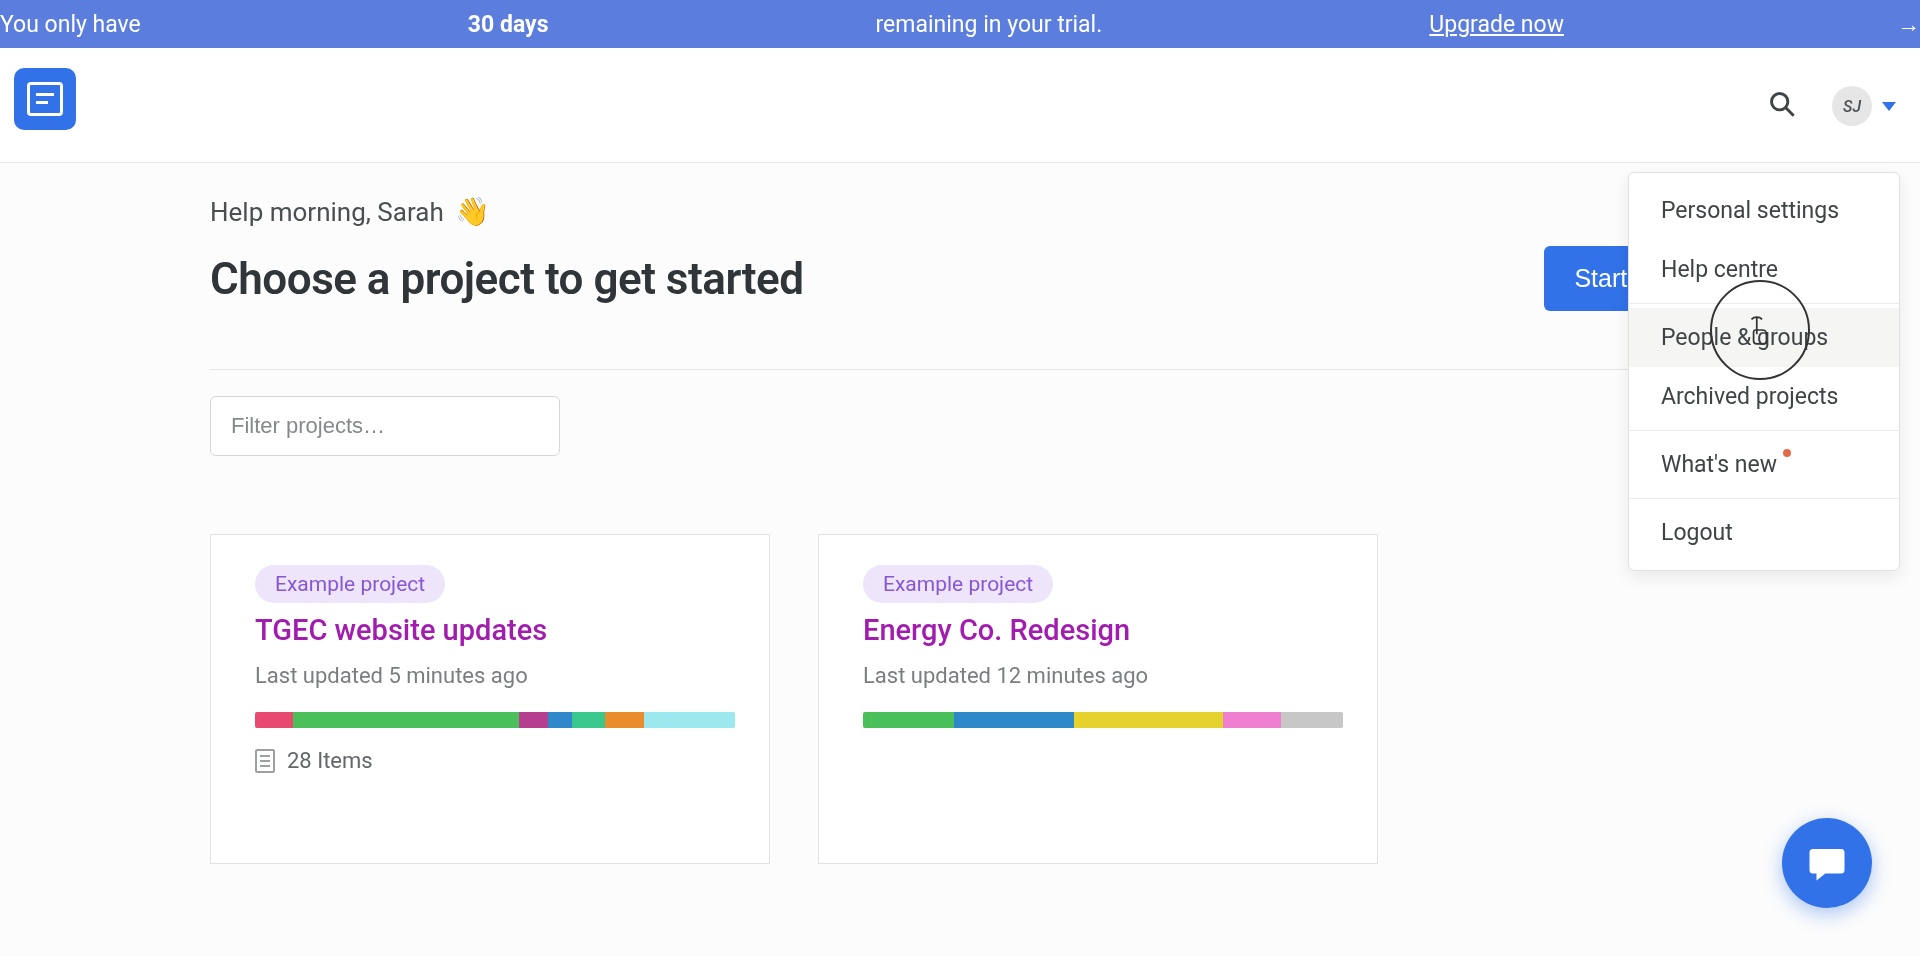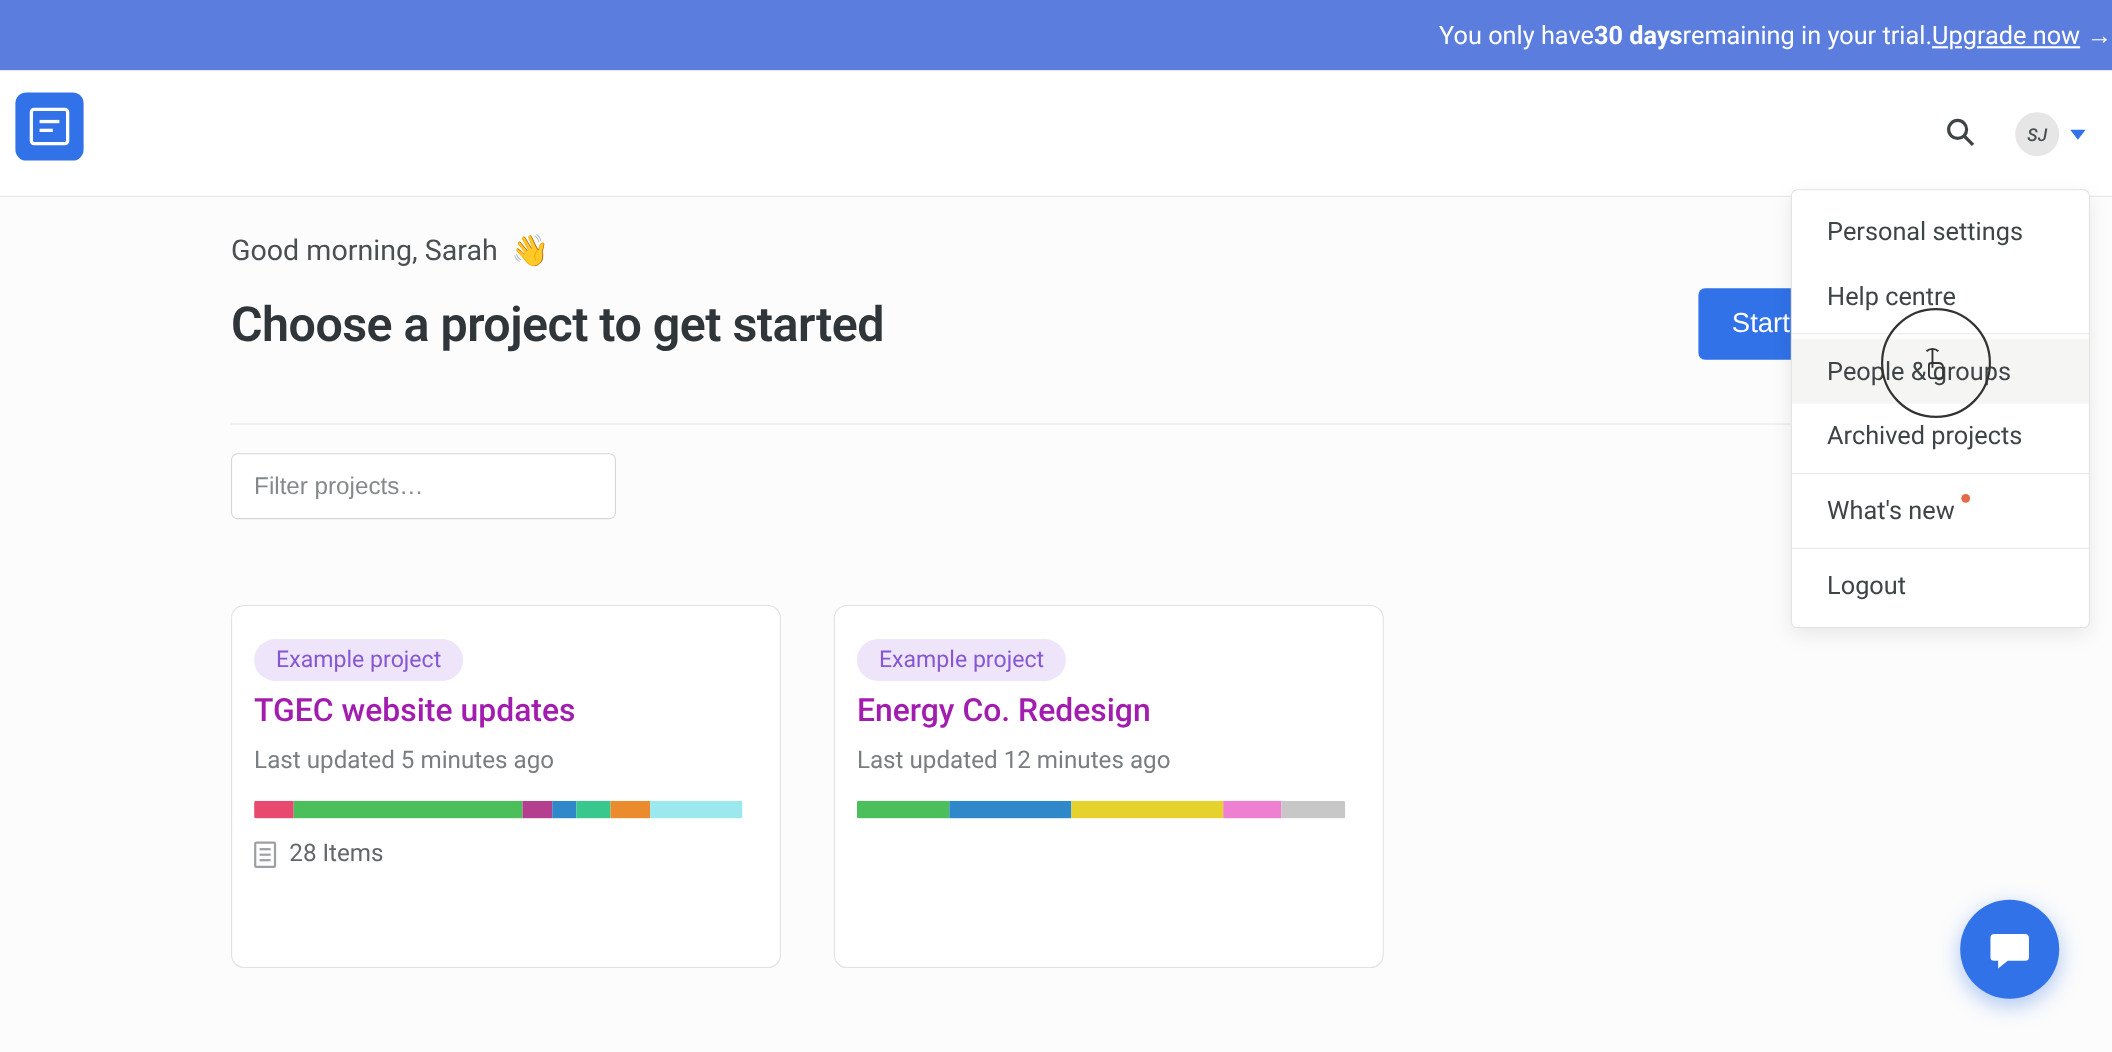--- a/index.html
+++ b/index.html
@@ -1,17 +1,17 @@
 <!DOCTYPE html>
 <html><head>
 <meta charset="utf-8">
 <style>
   * { box-sizing: border-box; margin: 0; padding: 0; }
   html, body { width: 1920px; height: 956px; font-family: -apple-system, BlinkMacSystemFont, "Segoe UI", Roboto, Helvetica, Arial, sans-serif; background:#fcfcfc; color:#3f4447; overflow:hidden;}
-  .trial-banner { width:100%; height:64px; background:#5b7ede; color:#fff; display:flex; align-items:center; justify-content:flex-end; font-size:23px; }
+  .trial-banner { width:100%; height:48px; background:#5b7ede; color:#fff; display:flex; align-items:center; justify-content:space-between; font-size:23px; }
   .trial-banner .bold { font-weight:700; }
   .trial-banner a { color:#fff; text-decoration:underline; cursor:pointer; }
   .trial-banner .arrow { text-decoration:none; margin-left:6px;}
   .topbar { position:relative; width:100%; background:#fff; border-bottom:1px solid #e8e6e4; padding:20px 14px 32px 14px; display:flex; align-items:flex-start; justify-content:space-between; }
   .logo { width:62px; height:62px; border-radius:10px; background:#3172e8; display:flex; align-items:center; justify-content:center; }
   .logo-inner { width:36px; height:34px; border:3px solid #fff; border-radius:4px; position:relative; }
   .logo-inner::before, .logo-inner::after { content:""; position:absolute; left:6px; height:3px; background:#fff; }
   .logo-inner::before { top:8px; width:18px; }
   .logo-inner::after  { top:16px; width:12px; }
   .topbar-right { display:flex; align-items:center; gap:36px; padding-top:18px; padding-right:10px;}
@@ -22,21 +22,21 @@
   .content { width:1500px; margin:0 auto; padding-top:32px; }
   .greeting { font-size:26px; color:#4a4f52; display:flex; align-items:center; gap:12px;}
   .wave { font-size:28px;}
   .head-row { display:flex; align-items:center; justify-content:space-between; margin-top:18px;gap:44px;}
   .page-title { font-size:44px; font-weight:600; color:#2f3538; letter-spacing:-0.5px;}
   .start-btn { background:#3172e8; color:#fff; font-size:25px; padding:18px 30px; border:none; border-radius:6px; cursor:pointer;}
   .divider { height:1px; background:#e8e6e4; margin-top:58px;}
   .filter-input { margin-top:26px; width:350px; height:60px; border:1px solid #d8d6d3; border-radius:6px; padding:0 20px; font-size:22px; color:#3f4447; background:#fff;}
   .filter-input::placeholder { color:#86898b; }
   .cards { display:flex; gap:48px; margin-top:78px;}
-  .card { width:500px; border:1px solid #e4e2df; border-radius:12px; background:#fff; padding:30px 34px 90px 20px; cursor:pointer;}
+  .card { width:560px; border:1px solid #e4e2df; border-radius:0; background:#fff; padding:30px 34px 90px 44px; cursor:pointer;}
   .tag { display:inline-block; background:#eee5fb; color:#8757d3; border-radius:20px; padding:7px 20px; font-size:21px; }
   .card-title { font-size:29px; font-weight:500; color:#a21caf; margin-top:10px;}
   .card-sub { font-size:22px; color:#7a7e80; margin-top:16px;}
   .progress { display:flex; height:16px; width:100%; margin-top:24px; border-radius:2px; overflow:hidden;}
   .seg { height:100%; }
   .items-row { display:flex; align-items:center; gap:12px; margin-top:20px; color:#62676a; font-size:22px;}
   .items-icon { width:20px; height:24px; border:2px solid #9da0a2; border-radius:2px; position:relative;}
   .items-icon::before { content:""; position:absolute; left:3px; top:4px; width:10px; height:2px; background:#9da0a2; box-shadow:0 5px 0 #9da0a2, 0 10px 0 #9da0a2;}
   .dropdown { position:absolute; top:172px; right:20px; width:272px; background:#fff; border:1px solid #e4e2df; border-radius:6px; box-shadow:0 6px 18px rgba(0,0,0,0.08); padding:8px 0; z-index:30;}
   .dd-item { padding:16px 32px; font-size:23px; color:#3f4447; cursor:pointer; position:relative;}
@@ -72,21 +72,21 @@
     </span>
     <div class="avatar-wrap">
       <div class="avatar">SJ</div>
       <div class="caret"></div>
     </div>
   </div>
 </div>
 
 <div class="content">
   <div class="greeting">
-    <span>Good morning, Sarah</span>
+    <span>Help morning, Sarah</span>
     <span class="wave">👋</span>
   </div>
   <div class="head-row">
     <h1 class="page-title">Choose a project to get started</h1>
     <button class="start-btn">Start new</button>
   </div>
   <div class="divider"></div>
   <input class="filter-input" type="text" placeholder="Filter projects…" style="">
   <div class="cards" id="cards">
       <div class="card">

